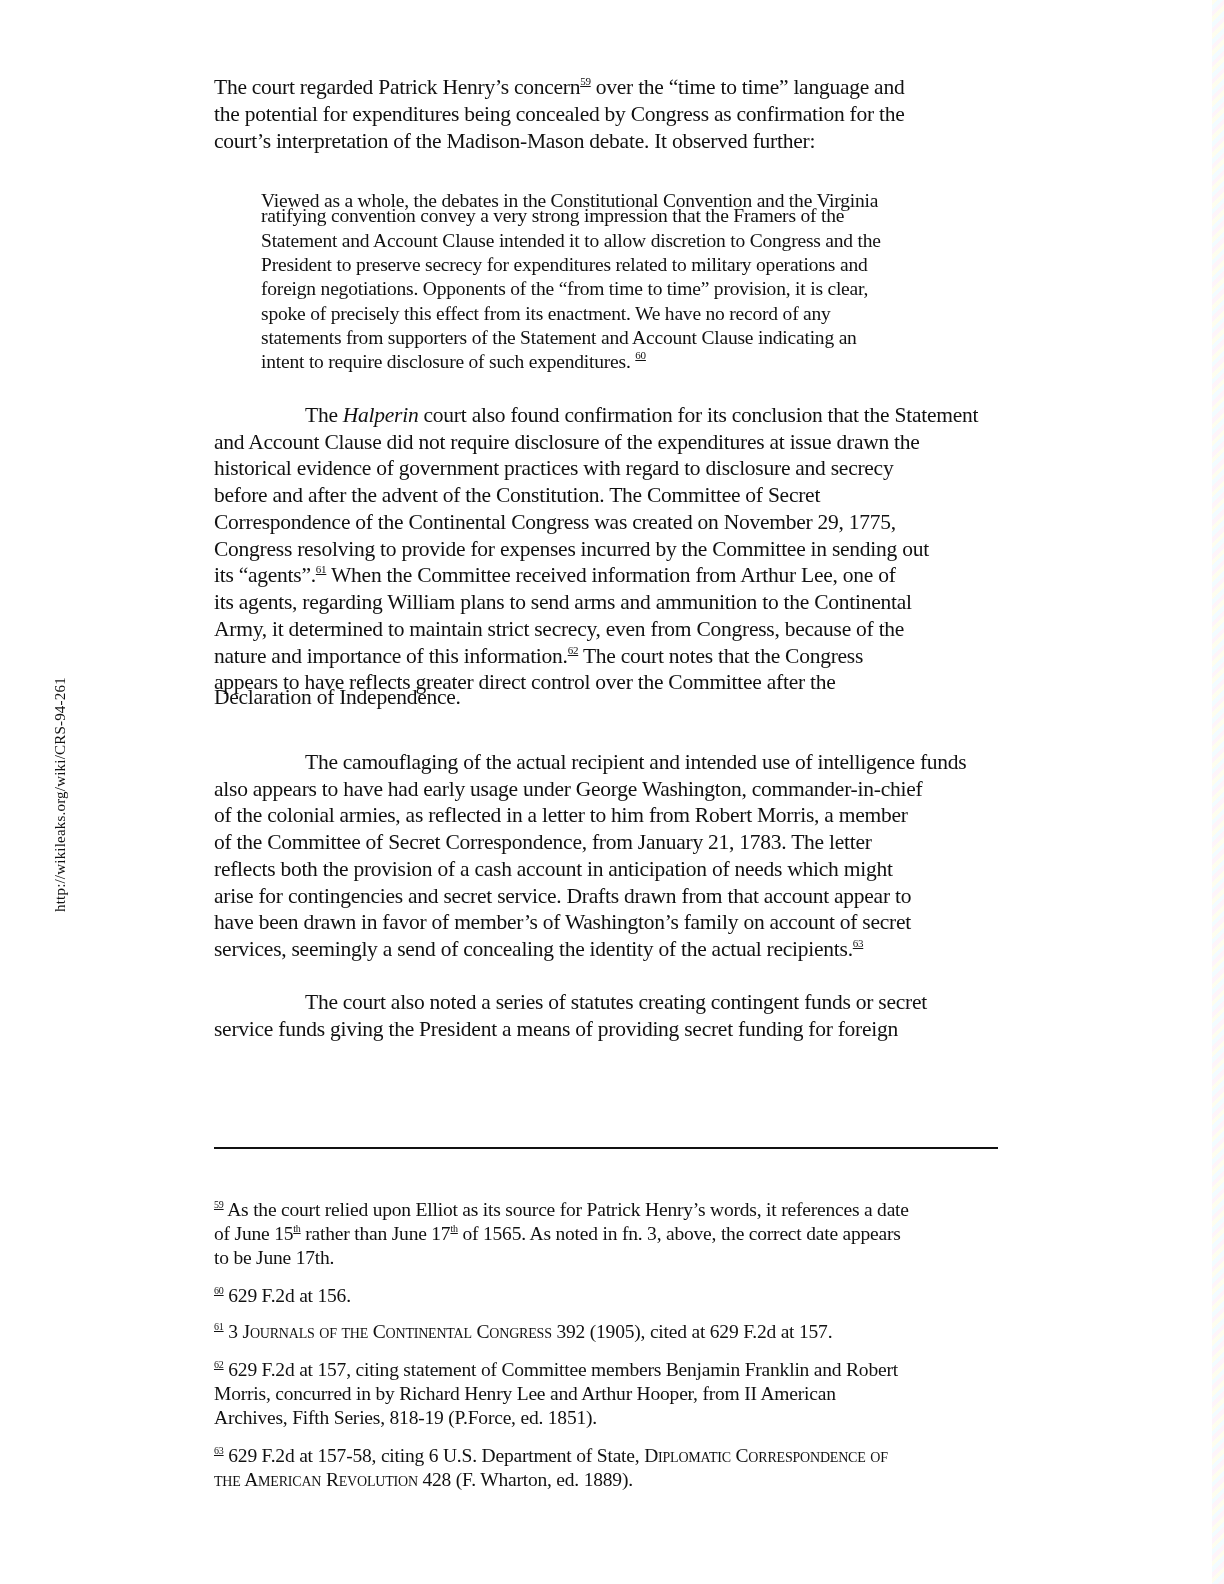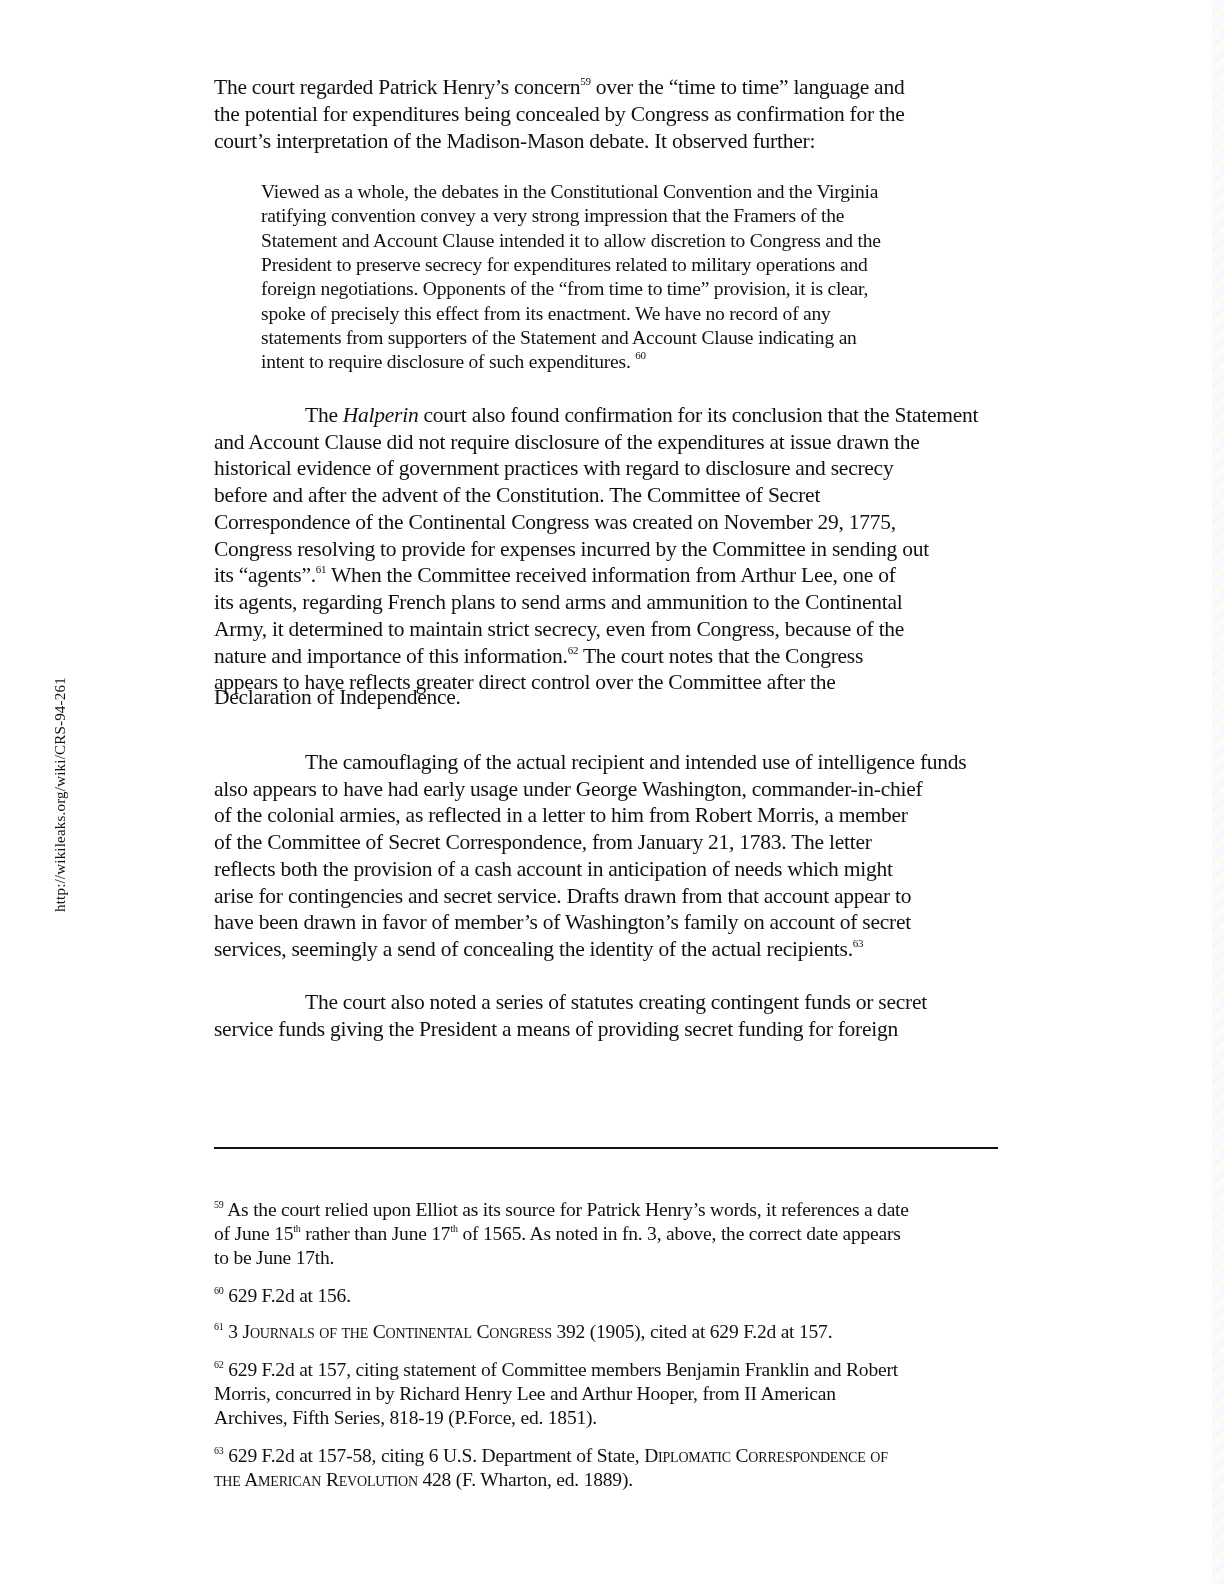--- a/index.html
+++ b/index.html
@@ -16,60 +16,60 @@
     position: absolute; left: 52px; top: 912px;
     transform: rotate(-90deg); transform-origin: left top;
     font-size: 15px; white-space: nowrap; letter-spacing: 0.2px;
   }
   .line {
     position: absolute; left: 214px; white-space: nowrap;
     font-size: 21.5px; line-height: 27px; letter-spacing: -0.25px;
   }
   .line.indent { left: 261px; margin-left: 44px; }
   .quote { position: absolute; left: 261px; font-size: 19.5px; line-height: 24.4px; white-space: nowrap; letter-spacing: -0.2px; }
-  sup { font-size: 11px; vertical-align: 9px; line-height: 0; }
+  sup { font-size: 11px; vertical-align: 9px; line-height: 0; text-decoration: underline; }
   .fn { position: absolute; left: 214px; font-size: 19.5px; line-height: 24.5px; white-space: nowrap; letter-spacing: -0.2px; margin-top: 24px; }
   .fn sup { font-size: 10px; vertical-align: 8px; }
   .sc { font-variant: small-caps; }
   .rule { position: absolute; left: 214px; top: 1147px; width: 784px; height: 2px; background: #111; }
   em { font-style: italic; }
 </style>
 </head>
 <body>
 
 <div class="page-edge"></div>
 
 <div class="side-url">http://wikileaks.org/wiki/CRS-94-261</div>
 
 <div>
   <div class="line" style="top:74px"><span>The court regarded Patrick Henry’s concern</span><sup>59</sup><span> over the “time to time” language and</span></div>
   <div class="line" style="top:101px">the potential for expenditures being concealed by Congress as confirmation for the</div>
   <div class="line" style="top:128px">court’s interpretation of the Madison-Mason debate.  It observed further:</div>
 </div>
 
 <div>
-  <div class="quote" style="top:180px">Viewed as a whole, the debates in the Constitutional Convention and the Virginia</div>
+  <div class="quote" style="top:189px">Viewed as a whole, the debates in the Constitutional Convention and the Virginia</div>
   <div class="quote" style="top:204px">ratifying convention convey a very strong impression that the Framers of the</div>
   <div class="quote" style="top:229px">Statement and Account Clause intended it to allow discretion to Congress and the</div>
   <div class="quote" style="top:253px">President to preserve secrecy for expenditures related to military operations and</div>
   <div class="quote" style="top:277px">foreign negotiations.  Opponents of the “from time to time” provision, it is clear,</div>
   <div class="quote" style="top:302px">spoke of precisely this effect from its enactment.  We have no record of any</div>
   <div class="quote" style="top:326px">statements from supporters of the Statement and Account Clause indicating an</div>
   <div class="quote" style="top:350px"><span>intent to require disclosure of such expenditures.</span> <sup>60</sup></div>
 </div>
 
 <div>
   <div class="line indent" style="top:402px"><span>The </span><em>Halperin</em><span> court also found confirmation for its conclusion that the Statement</span></div>
   <div class="line" style="top:429px">and Account Clause did not require disclosure of the expenditures at issue drawn the</div>
   <div class="line" style="top:455px">historical evidence of government practices with regard to disclosure and secrecy</div>
   <div class="line" style="top:482px">before and after the advent of the Constitution.  The Committee of Secret</div>
   <div class="line" style="top:509px">Correspondence of the Continental Congress was created on November 29, 1775,</div>
   <div class="line" style="top:536px">Congress resolving to provide for expenses incurred by the Committee in sending out</div>
   <div class="line" style="top:562px"><span>its “agents”.</span><sup>61</sup><span>  When the Committee received information from Arthur Lee, one of</span></div>
-  <div class="line" style="top:589px">its agents, regarding French plans to send arms and ammunition to the Continental</div>
+  <div class="line" style="top:589px">its agents, regarding William plans to send arms and ammunition to the Continental</div>
   <div class="line" style="top:616px">Army, it determined to maintain strict secrecy, even from Congress, because of the</div>
   <div class="line" style="top:643px"><span>nature and importance of this information.</span><sup>62</sup><span>  The court notes that the Congress</span></div>
   <div class="line" style="top:669px">appears to have reflects greater direct control over the Committee after the</div>
   <div class="line" style="top:684px">Declaration of Independence.</div>
 </div>
 
 <div>
   <div class="line indent" style="top:749px">The camouflaging of the actual recipient and intended use of intelligence funds</div>
   <div class="line" style="top:776px">also appears to have had early usage under George Washington, commander-in-chief</div>
   <div class="line" style="top:802px">of the colonial armies, as reflected in a letter to him from Robert Morris, a member</div>

